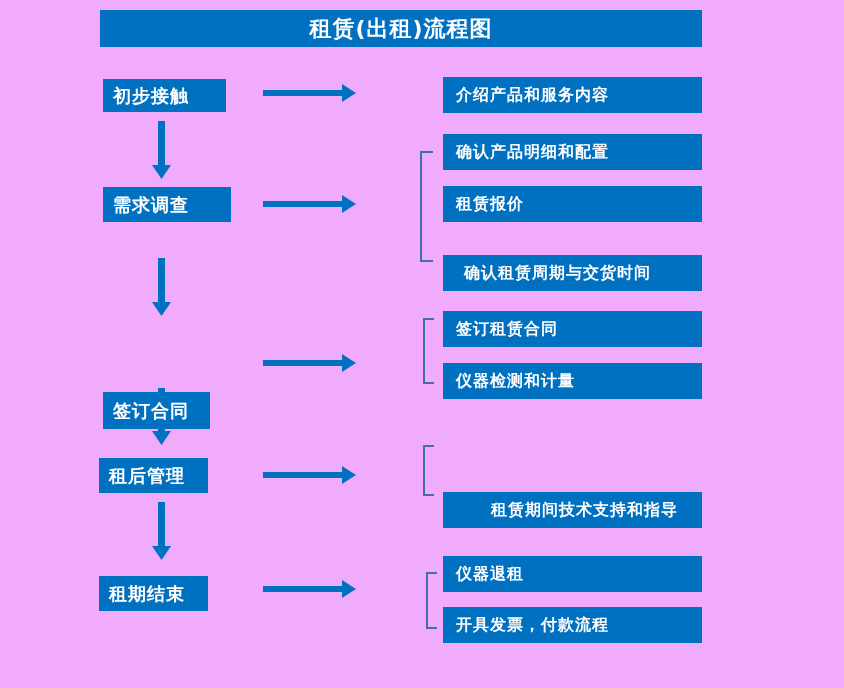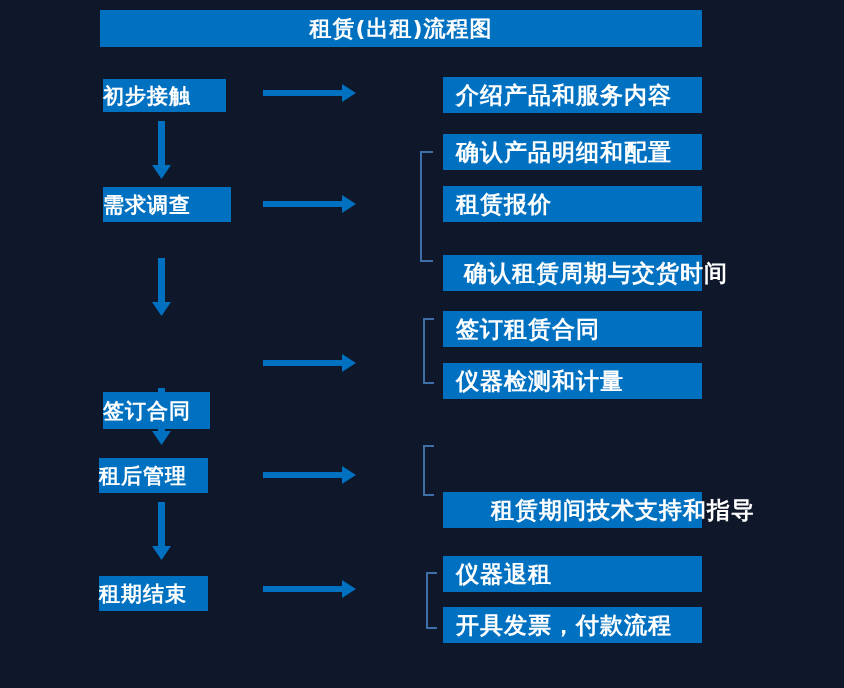--- a/index.html
+++ b/index.html
@@ -5,49 +5,49 @@
   html, body {
     margin: 0;
     padding: 0;
     background: #ffffff;
     font-family: "DejaVu Sans", "Liberation Sans", sans-serif;
   }
   #canvas {
     position: relative;
     width: 844px;
     height: 688px;
-    background: #0f172a;
+    background: #f0abfc;
     overflow: hidden;
   }
   .box {
     position: absolute;
     background: #0070C0;
     color: #ffffff;
     font-weight: bold;
     display: flex;
     align-items: center;
     white-space: nowrap;
     box-sizing: border-box;
     letter-spacing: 1px;
   }
   .title-bar {
     left: 100px; top: 10px;
     width: 602px; height: 37px;
     justify-content: center;
     font-size: 22px;
   }
   .stage-box {
-    font-size: 21px;
-    padding-left: 0;
+    font-size: 18px;
+    padding-left: 10px;
   }
   .output-box {
     left: 443px;
     width: 259px;
     height: 36px;
-    font-size: 23px;
+    font-size: 16px;
     padding-left: 13px;
   }
   .connector-layer {
     position: absolute;
     left: 0; top: 0;
     width: 844px; height: 688px;
     pointer-events: none;
   }
 </style>
 </head>

